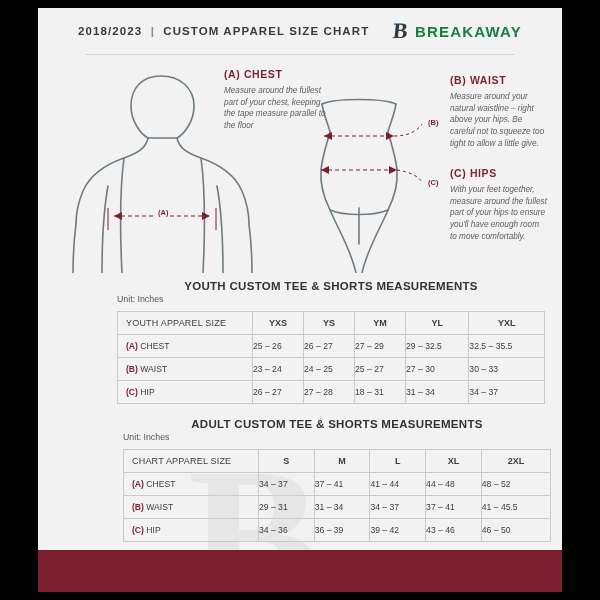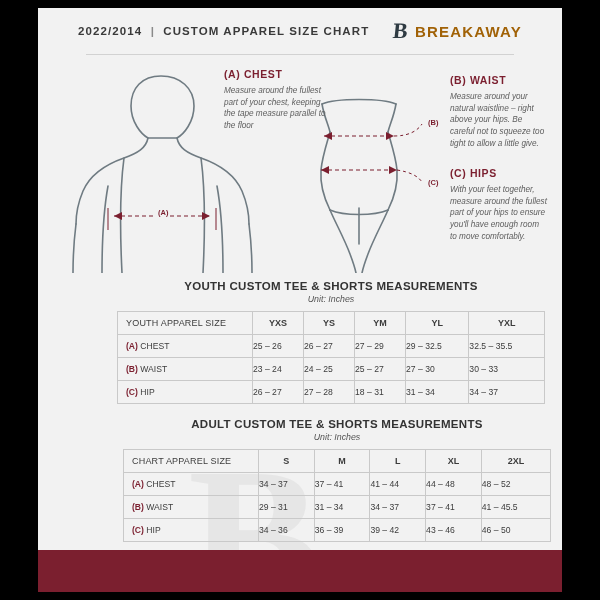--- a/index.html
+++ b/index.html
@@ -75,21 +75,21 @@
     font-weight: 700;
     color: #2f3b43;
     line-height: 1;
     margin-right: 7px;
     transform: skewX(-6deg);
   }
   .brand-name {
     font-size: 15px;
     font-weight: 700;
     letter-spacing: 1.2px;
-    color: #a16207;
+    color: #15803d;
   }
   .header-rule {
     position: absolute;
     left: 48px;
     top: 46px;
     width: 428px;
     height: 1px;
     background: #d2d2d2;
   }
 
@@ -141,23 +141,21 @@
     padding-left: 31px;
   }
   .sec-title {
     text-align: center;
     font-size: 11.5px;
     font-weight: 700;
     letter-spacing: 0.3px;
     color: #333;
   }
   .sec-sub {
-    text-align: center;
     font-size: 8.8px;
-    font-style: italic;
     color: #555;
     margin-top: 2px;
     margin-bottom: 7px;
   }
   table {
     border-collapse: collapse;
     width: 428px;
     background: transparent;
   }
   th, td {
@@ -191,21 +189,21 @@
 </style>
 </head>
 <body>
 
 <div class="page">
 
   <div class="watermark">B</div>
 
   <div class="header">
     <div class="header-title">
-      <span>2022/2014</span>
+      <span>2018/2023</span>
       <span class="sep">|</span>
       <span>CUSTOM APPAREL SIZE CHART</span>
     </div>
     <div class="brand">
       <span class="brand-mark">B</span>
       <span class="brand-name">BREAKAWAY</span>
     </div>
   </div>
   <div class="header-rule"></div>
 

